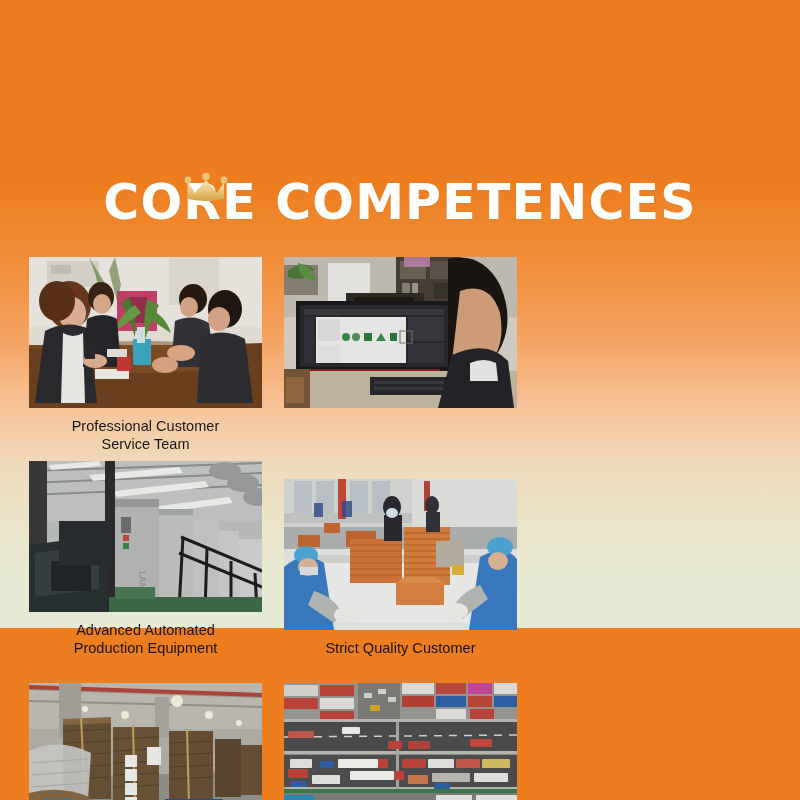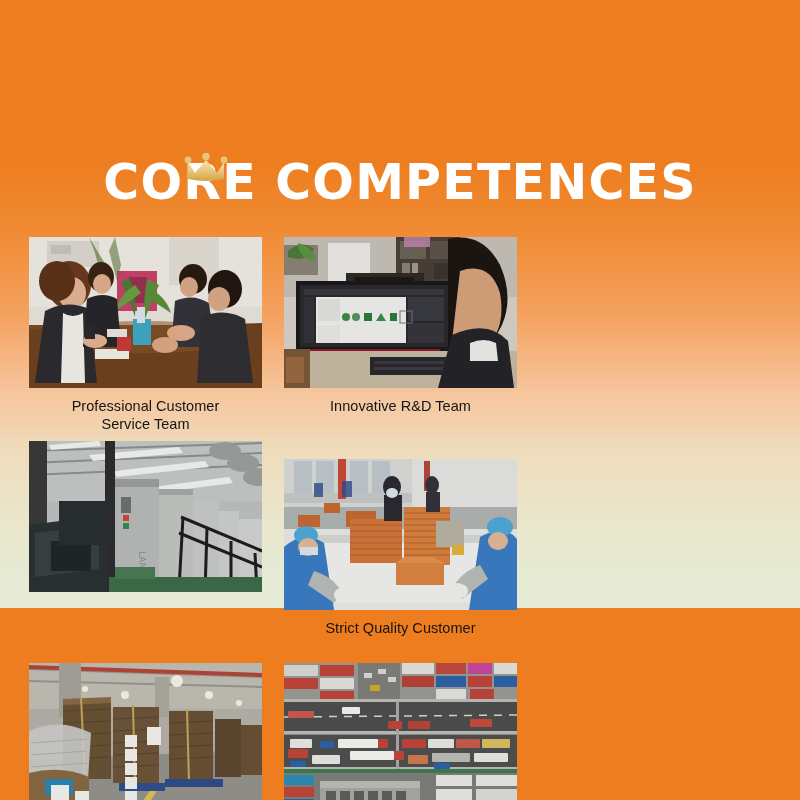--- a/index.html
+++ b/index.html
@@ -22,20 +22,21 @@
         #ED7D1E 0%,
         #ED7D1E 26%,
         #F08B34 38%,
         #F4A261 52%,
         #F6C49A 64%,
         #EFDCBC 74%,
         #EAE5C9 84%,
         #E7EAD2 92%,
         #E6EBD6 100%);
     box-sizing: border-box;
+    margin-top: 20px;
   }
 
   
   #title-block {
     position: absolute;
     top: 155px;
     left: 0;
     width: 800px;
     text-align: center;
   }
@@ -218,21 +219,20 @@
           </g>
           <path d="M164 2 q34 -8 52 26 q14 32 2 60 q-16 34 -54 28 Z" fill="#1C1712"></path>
           <path d="M176 34 q30 -10 40 22 q6 34 -12 52 q-20 12 -36 -4 Z" fill="#D9A57E"></path>
           <path d="M168 98 q36 -16 56 6 l6 47 l-76 0 Z" fill="#24242A"></path>
           <path d="M186 106 q14 -6 26 0 l2 18 l-28 0 Z" fill="#EFEFEC"></path>
           <rect x="0" y="112" width="26" height="39" fill="#7A5A38"></rect>
           <rect x="2" y="120" width="18" height="26" fill="#9A6B42"></rect>
           <rect x="0" y="0" width="233" height="151" fill="#000" opacity="0.05"></rect>
         </svg>
       </div>
-      <div class="tile-caption">Innovative R&amp;D Team</div>
     </div>
 
     <div class="tile-cell">
       <div class="tile-photo">
         <svg viewBox="0 0 233 151" preserveAspectRatio="xMidYMid slice">
           <rect width="233" height="151" fill="#BFC2C0"></rect>
           <rect x="0" y="0" width="233" height="60" fill="#C7CAC8"></rect>
           <g stroke="#8E9290" stroke-width="2" fill="none">
             <path d="M0 10 L233 2"></path>
             <path d="M0 22 L233 12"></path>
@@ -272,20 +272,22 @@
             <path d="M154 76 L150 148"></path>
             <path d="M178 88 L176 151"></path>
             <path d="M202 100 L202 151"></path>
             <path d="M226 112 L228 151"></path>
           </g>
           <rect x="80" y="136" width="153" height="15" fill="#3E6E4A"></rect>
           <rect x="86" y="126" width="40" height="12" fill="#4A7C54"></rect>
           <rect x="0" y="0" width="233" height="151" fill="#000" opacity="0.05"></rect>
         </svg>
       </div>
+      <div class="tile-caption">Advanced Automated
+Production Equipment</div>
     </div>
 
     <div class="tile-cell row2">
       <div class="tile-photo">
         <svg viewBox="0 0 233 151" preserveAspectRatio="xMidYMid slice">
           <rect width="233" height="151" fill="#E6E7E4"></rect>
           <rect x="0" y="0" width="233" height="52" fill="#D8DAD8"></rect>
           <g fill="#BFC6CC">
             <rect x="10" y="2" width="18" height="34"></rect>
             <rect x="32" y="2" width="18" height="34"></rect>

